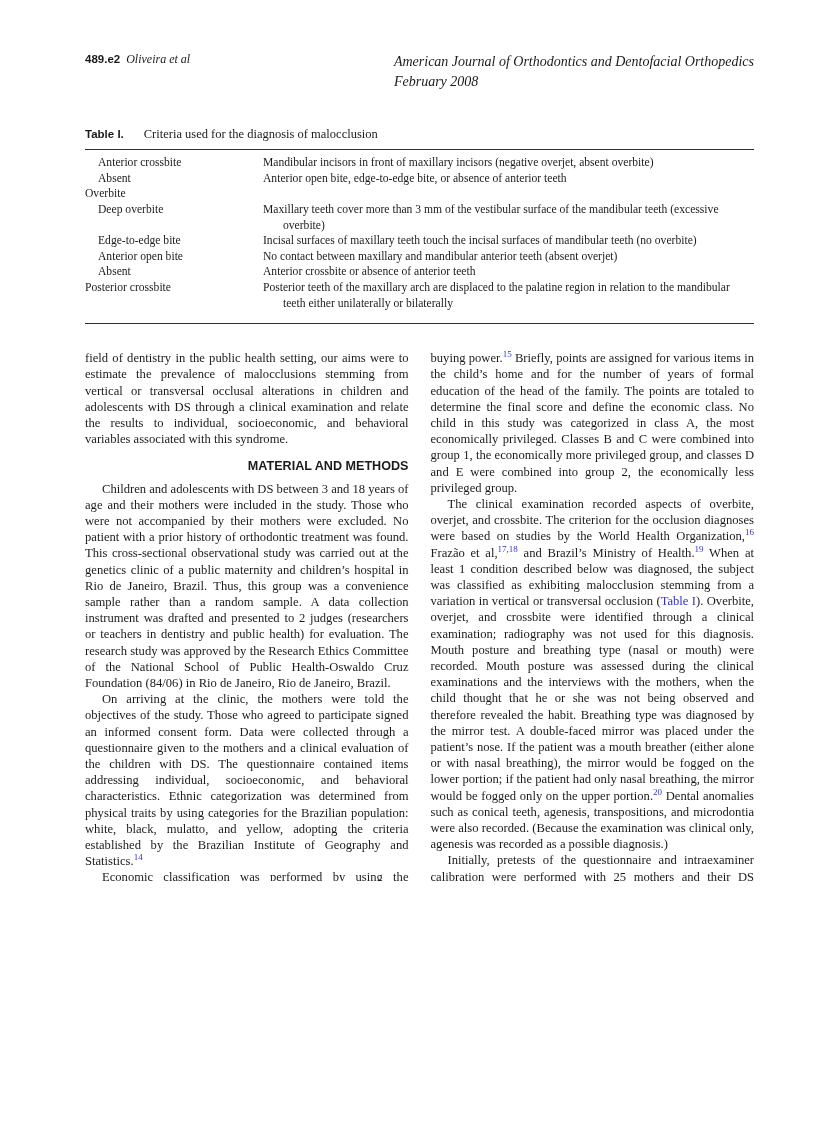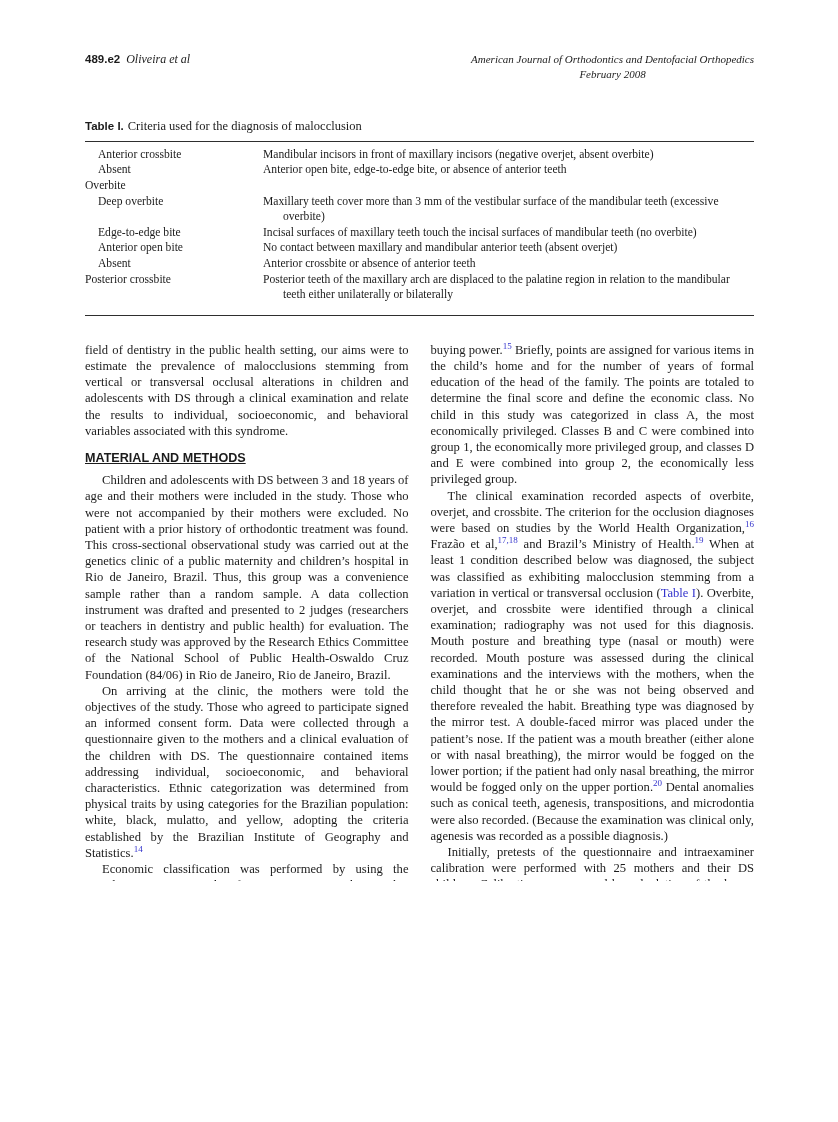--- a/index.html
+++ b/index.html
@@ -12,26 +12,26 @@
     font-family:"Liberation Serif", serif;
     box-sizing:border-box;
     padding:52px 84px 40px 85px;
     overflow:hidden;
   }
   
   .runhead { display:flex; justify-content:space-between; align-items:flex-start; font-size:12px; }
   .runhead-left { white-space:nowrap; }
   .pagenum { font-weight:bold; font-family:"Liberation Sans", sans-serif; font-size:11.5px; }
   .authors { font-style:italic; margin-left:6px; }
-  .runhead-right { text-align:center; font-style:italic; line-height:1.4; font-size:11px; }
+  .runhead-right { text-align:left; font-style:italic; line-height:1.4; font-size:14px; }
 
   
   .table-section { margin-top:36px; }
   .table-caption { font-size:12.5px; margin-bottom:7px; }
-  .tlabel { font-family:"Liberation Sans", sans-serif; font-weight:bold; font-size:11.5px; margin-right:4px; }
+  .tlabel { font-family:"Liberation Sans", sans-serif; font-weight:bold; font-size:11.5px; margin-right:20px; }
   .ttable {
     border-top:1px solid #2e2e2e;
     border-bottom:1px solid #2e2e2e;
     padding:5px 0 12px 0;
     font-size:11.6px;
     line-height:15.6px;
   }
   .trow { display:flex; }
   .term { flex:none; width:158px; }
   .term.ind { width:145px; margin-left:13px; }
@@ -40,23 +40,22 @@
 
   
   .columns { display:flex; gap:22px; margin-top:26px; font-size:12.6px; line-height:16.2px; text-align:justify; }
   .col { flex:1; min-width:0; }
   .col p { margin:0; text-indent:17px;font-family:Liberation Serif, serif; }
   .col p.noindent { text-indent:0; }
   .sec-heading {
     font-family:"Liberation Sans", sans-serif;
     font-weight:bold;
     font-size:12.6px;
-    text-align:left;
+    text-align:right;
     margin:11px 0 6px 0;
-    text-decoration:underline;
   }
   sup.ref {
     color:var(--link-color, #3333cc);
     font-size:9px;
     line-height:0;
     vertical-align:super;
   }
   .inline-link { color:var(--link-color, #3333cc); }
 </style>
 </head>

